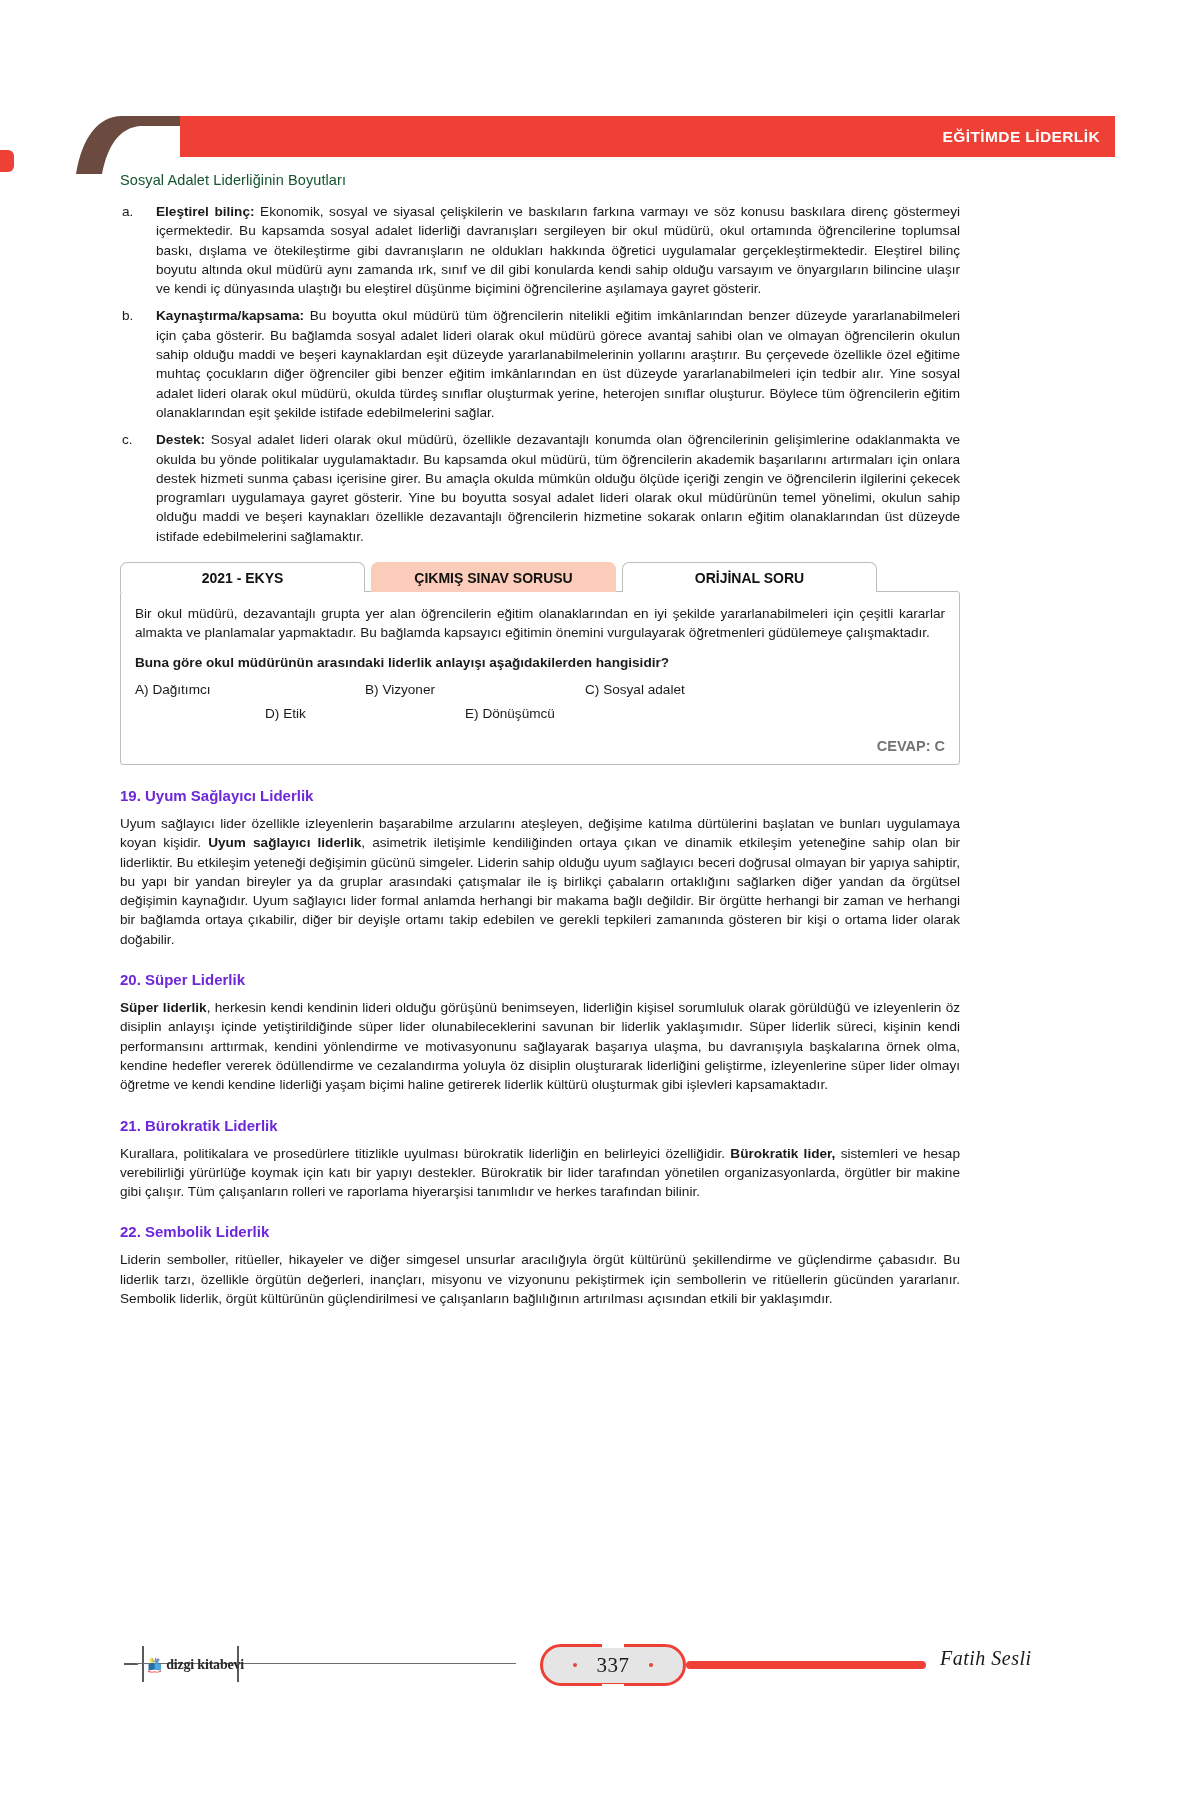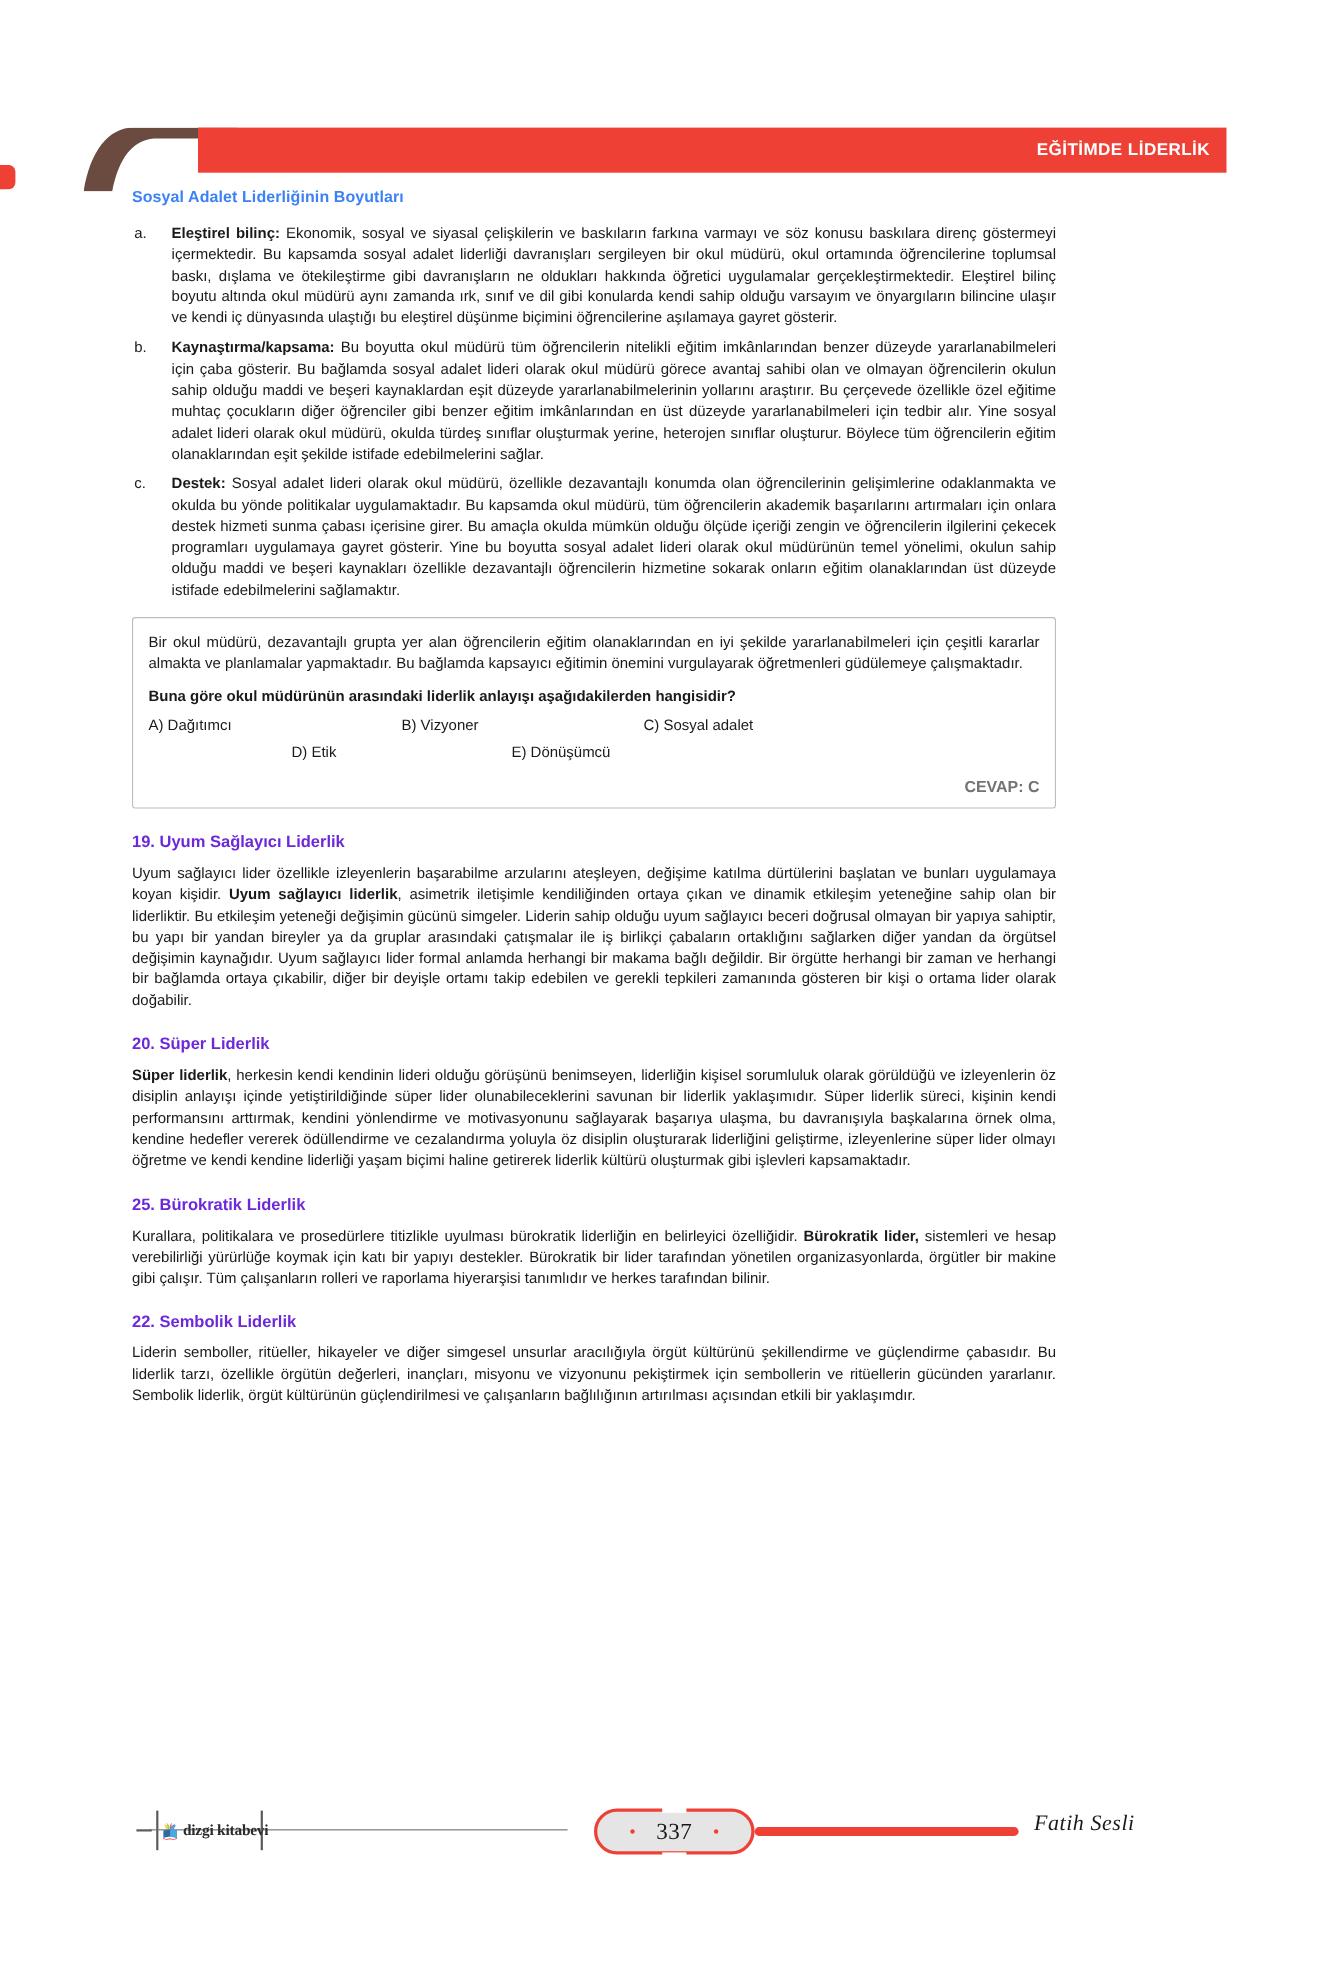--- a/index.html
+++ b/index.html
@@ -69,23 +69,23 @@
 
   
   .content {
     position: absolute;
     left: 120px;
     top: 172px;
     width: 840px;
   }
 
   .green-head {
-    color: #3b82f6;
+    color: #14532d;
     font-size: 14.5px;
-    font-weight: bold;
+    font-weight: normal;
     margin: 0 0 14px 0;
     letter-spacing: 0.1px;
   }
 
   .blue-head {
     color: #6d28d9;
     font-size: 15px;
     font-weight: bold;
     margin: 22px 0 10px 0;
   }
@@ -342,41 +342,46 @@
       <div class="marker">b.</div>
       <div class="ltext"><b>Kaynaştırma/kapsama:</b><span> Bu boyutta okul müdürü tüm öğrencilerin nitelikli eğitim imkânlarından benzer düzeyde yararlanabilmeleri için çaba gösterir. Bu bağlamda sosyal adalet lideri olarak okul müdürü görece avantaj sahibi olan ve olmayan öğrencilerin okulun sahip olduğu maddi ve beşeri kaynaklardan eşit düzeyde yararlanabilmelerinin yollarını araştırır. Bu çerçevede özellikle özel eğitime muhtaç çocukların diğer öğrenciler gibi benzer eğitim imkânlarından en üst düzeyde yararlanabilmeleri için tedbir alır. Yine sosyal adalet lideri olarak okul müdürü, okulda türdeş sınıflar oluşturmak yerine, heterojen sınıflar oluşturur. Böylece tüm öğrencilerin eğitim olanaklarından eşit şekilde istifade edebilmelerini sağlar.</span></div>
     </div>
 
     <div class="lettered">
       <div class="marker">c.</div>
       <div class="ltext"><b>Destek:</b><span> Sosyal adalet lideri olarak okul müdürü, özellikle dezavantajlı konumda olan öğrencilerinin gelişimlerine odaklanmakta ve okulda bu yönde politikalar uygulamaktadır. Bu kapsamda okul müdürü, tüm öğrencilerin akademik başarılarını artırmaları için onlara destek hizmeti sunma çabası içerisine girer. Bu amaçla okulda mümkün olduğu ölçüde içeriği zengin ve öğrencilerin ilgilerini çekecek programları uygulamaya gayret gösterir. Yine bu boyutta sosyal adalet lideri olarak okul müdürünün temel yönelimi, okulun sahip olduğu maddi ve beşeri kaynakları özellikle dezavantajlı öğrencilerin hizmetine sokarak onların eğitim olanaklarından üst düzeyde istifade edebilmelerini sağlamaktır.</span></div>
     </div>
 
     <div class="exam">
+      <div class="exam-tabs">
+        <div class="tab tab-exam">2021 - EKYS</div>
+        <div class="tab tab-center">ÇIKMIŞ SINAV SORUSU</div>
+        <div class="tab tab-orig">ORİJİNAL SORU</div>
+      </div>
       <div class="exam-body">
         <div class="exam-stem">Bir okul müdürü, dezavantajlı grupta yer alan öğrencilerin eğitim olanaklarından en iyi şekilde yararlanabilmeleri için çeşitli kararlar almakta ve planlamalar yapmaktadır. Bu bağlamda kapsayıcı eğitimin önemini vurgulayarak öğretmenleri güdülemeye çalışmaktadır.</div>
         <div class="exam-ask">Buna göre okul müdürünün arasındaki liderlik anlayışı aşağıdakilerden hangisidir?</div>
         <div class="opts">
           <div class="opt opt-a"><span>A)</span> <span>Dağıtımcı</span></div>
           <div class="opt opt-b"><span>B)</span> <span>Vizyoner</span></div>
           <div class="opt opt-c"><span>C)</span> <span>Sosyal adalet</span></div>
           <div class="opt opt-d"><span>D)</span> <span>Etik</span></div>
           <div class="opt opt-e"><span>E)</span> <span>Dönüşümcü</span></div>
         </div>
         <div class="cevap">CEVAP: C</div>
       </div>
     </div>
 
     <div class="blue-head">19. Uyum Sağlayıcı Liderlik</div>
     <p class="body"><span>Uyum sağlayıcı lider özellikle izleyenlerin başarabilme arzularını ateşleyen, değişime katılma dürtülerini başlatan ve bunları uygulamaya koyan kişidir. </span><b>Uyum sağlayıcı liderlik</b><span>, asimetrik iletişimle kendiliğinden ortaya çıkan ve dinamik etkileşim yeteneğine sahip olan bir liderliktir. Bu etkileşim yeteneği değişimin gücünü simgeler. Liderin sahip olduğu uyum sağlayıcı beceri doğrusal olmayan bir yapıya sahiptir, bu yapı bir yandan bireyler ya da gruplar arasındaki çatışmalar ile iş birlikçi çabaların ortaklığını sağlarken diğer yandan da örgütsel değişimin kaynağıdır. Uyum sağlayıcı lider formal anlamda herhangi bir makama bağlı değildir. Bir örgütte herhangi bir zaman ve herhangi bir bağlamda ortaya çıkabilir, diğer bir deyişle ortamı takip edebilen ve gerekli tepkileri zamanında gösteren bir kişi o ortama lider olarak doğabilir.</span></p>
 
     <div class="blue-head">20. Süper Liderlik</div>
     <p class="body"><b>Süper liderlik</b><span>, herkesin kendi kendinin lideri olduğu görüşünü benimseyen, liderliğin kişisel sorumluluk olarak görüldüğü ve izleyenlerin öz disiplin anlayışı içinde yetiştirildiğinde süper lider olunabileceklerini savunan bir liderlik yaklaşımıdır. Süper liderlik süreci, kişinin kendi performansını arttırmak, kendini yönlendirme ve motivasyonunu sağlayarak başarıya ulaşma, bu davranışıyla başkalarına örnek olma, kendine hedefler vererek ödüllendirme ve cezalandırma yoluyla öz disiplin oluşturarak liderliğini geliştirme, izleyenlerine süper lider olmayı öğretme ve kendi kendine liderliği yaşam biçimi haline getirerek liderlik kültürü oluşturmak gibi işlevleri kapsamaktadır.</span></p>
 
-    <div class="blue-head">25. Bürokratik Liderlik</div>
+    <div class="blue-head">21. Bürokratik Liderlik</div>
     <p class="body"><span>Kurallara, politikalara ve prosedürlere titizlikle uyulması bürokratik liderliğin en belirleyici özelliğidir. </span><b>Bürokratik lider,</b><span> sistemleri ve hesap verebilirliği yürürlüğe koymak için katı bir yapıyı destekler. Bürokratik bir lider tarafından yönetilen organizasyonlarda, örgütler bir makine gibi çalışır. Tüm çalışanların rolleri ve raporlama hiyerarşisi tanımlıdır ve herkes tarafından bilinir.</span></p>
 
     <div class="blue-head">22. Sembolik Liderlik</div>
     <p class="body"><span>Liderin semboller, ritüeller, hikayeler ve diğer simgesel unsurlar aracılığıyla örgüt kültürünü şekillendirme ve güçlendirme çabasıdır. Bu liderlik tarzı, özellikle örgütün değerleri, inançları, misyonu ve vizyonunu pekiştirmek için sembollerin ve ritüellerin gücünden yararlanır. Sembolik liderlik, örgüt kültürünün güçlendirilmesi ve çalışanların bağlılığının artırılması açısından etkili bir yaklaşımdır.</span></p>
 
   </div>
 
   <div class="footer">
     <div class="tick-far"></div>
     <div class="tick tick-l"></div>

